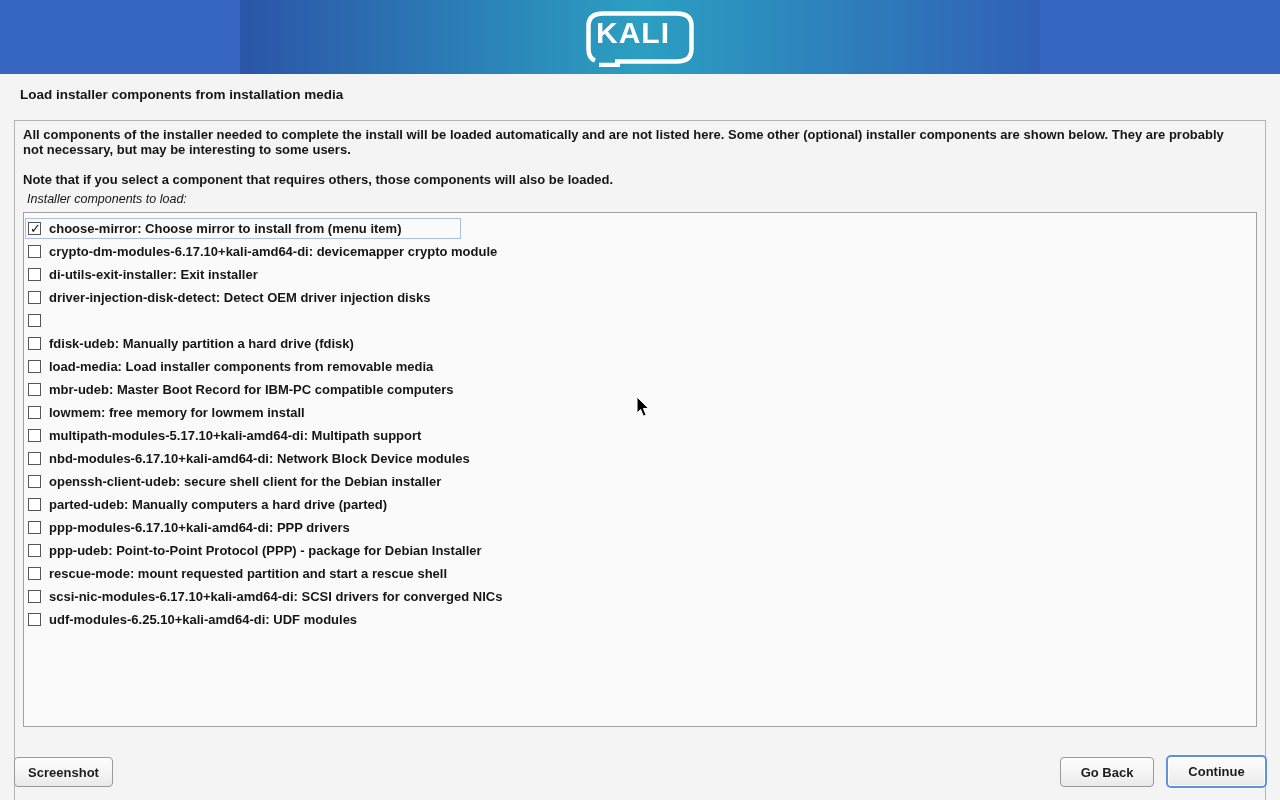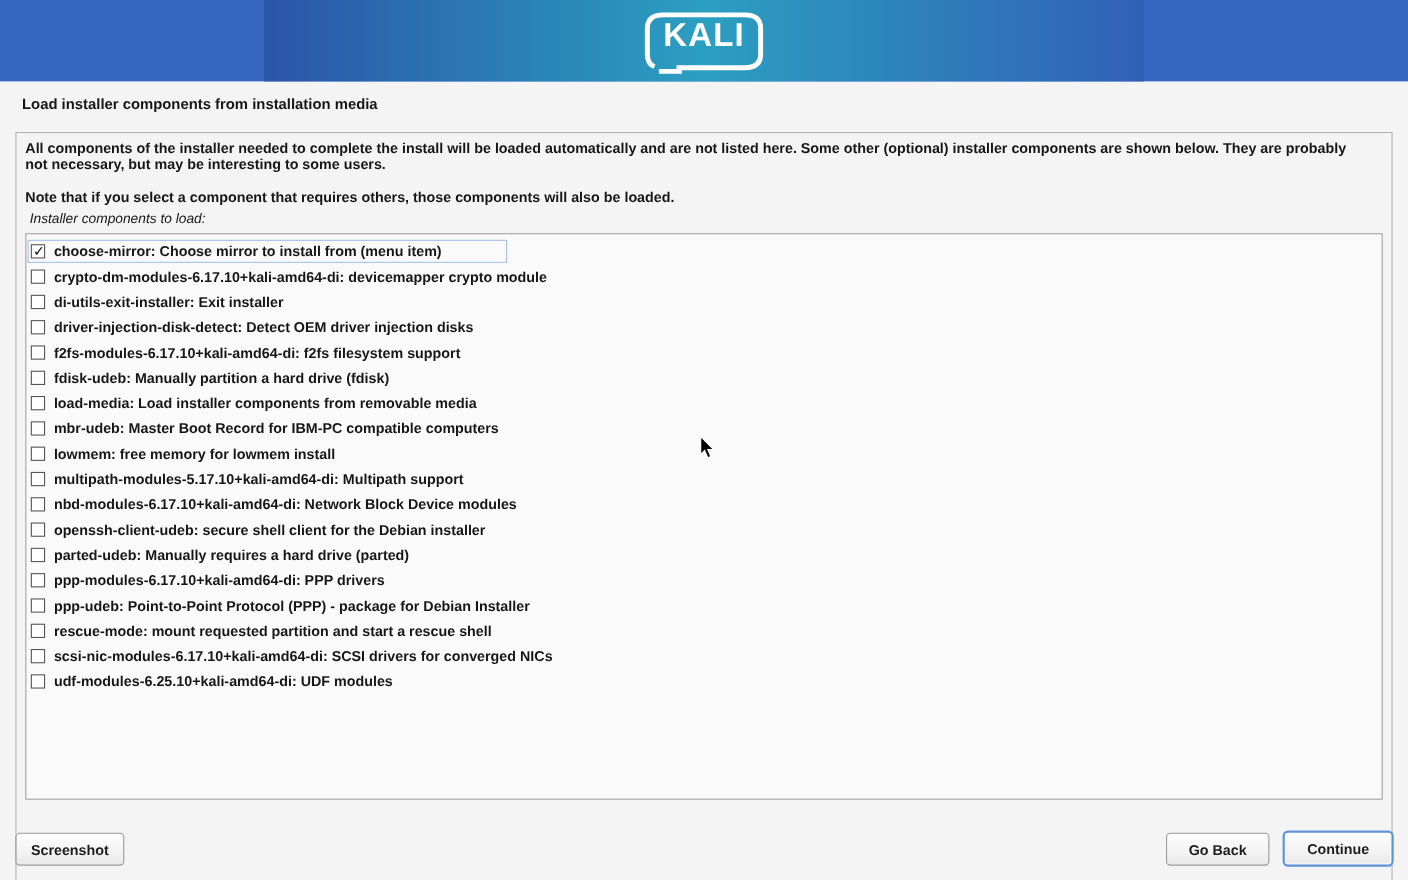--- a/index.html
+++ b/index.html
@@ -20,21 +20,21 @@
   }
   
   .header{height:74px;background:var(--header-side);}
   .banner{
     width:800px;height:74px;margin:0 auto;position:relative;
     background:linear-gradient(90deg,var(--banner-left) 0%,var(--banner-center) 50%,var(--banner-right) 100%);
   }
   .logo{position:absolute;left:50%;top:9px;transform:translateX(-50%);width:112px;height:58px;}
   .logo svg{display:block;}
   .logo-text{
-    position:absolute;left:0;top:7px;width:112px;text-align:center;
+    position:absolute;left:12px;top:7px;width:112px;text-align:left;
     color:#fff;font-size:30px;font-weight:bold;letter-spacing:1px;
   }
   
   .page-title{
     position:absolute;left:20px;top:87px;
     font-size:13.5px;font-weight:bold;
   }
   
   .content-box{
     position:absolute;left:14px;top:120px;width:1252px;height:786px;
@@ -140,21 +140,20 @@
       </span>
       <span class="row-label">driver-injection-disk-detect: Detect OEM driver injection disks</span>
     </span>
   </div>
 
   <div class="row">
     <span class="row-inner">
       <span class="checkbox">
         <span class="checkmark"></span>
       </span>
-      <span class="row-label">f2fs-modules-6.17.10+kali-amd64-di: f2fs filesystem support</span>
     </span>
   </div>
 
   <div class="row">
     <span class="row-inner">
       <span class="checkbox">
         <span class="checkmark"></span>
       </span>
       <span class="row-label">fdisk-udeb: Manually partition a hard drive (fdisk)</span>
     </span>
@@ -213,21 +212,21 @@
       </span>
       <span class="row-label">openssh-client-udeb: secure shell client for the Debian installer</span>
     </span>
   </div>
 
   <div class="row">
     <span class="row-inner">
       <span class="checkbox">
         <span class="checkmark"></span>
       </span>
-      <span class="row-label">parted-udeb: Manually requires a hard drive (parted)</span>
+      <span class="row-label">parted-udeb: Manually computers a hard drive (parted)</span>
     </span>
   </div>
 
   <div class="row">
     <span class="row-inner">
       <span class="checkbox">
         <span class="checkmark"></span>
       </span>
       <span class="row-label">ppp-modules-6.17.10+kali-amd64-di: PPP drivers</span>
     </span>

